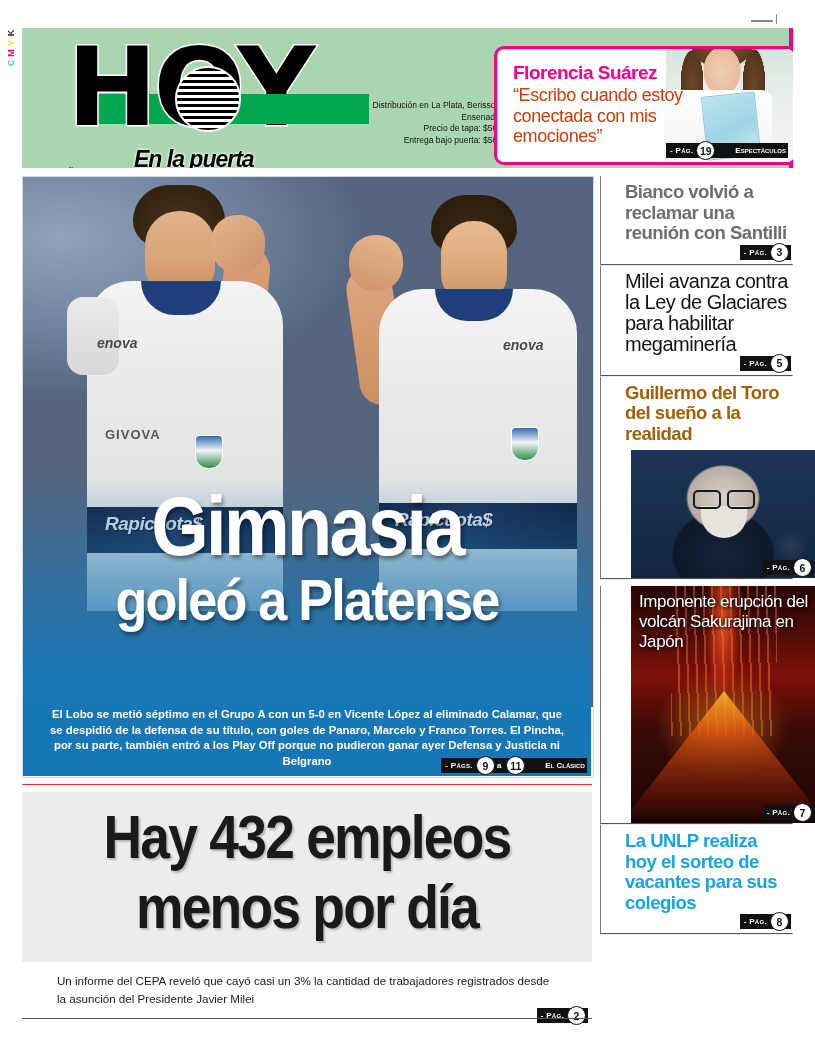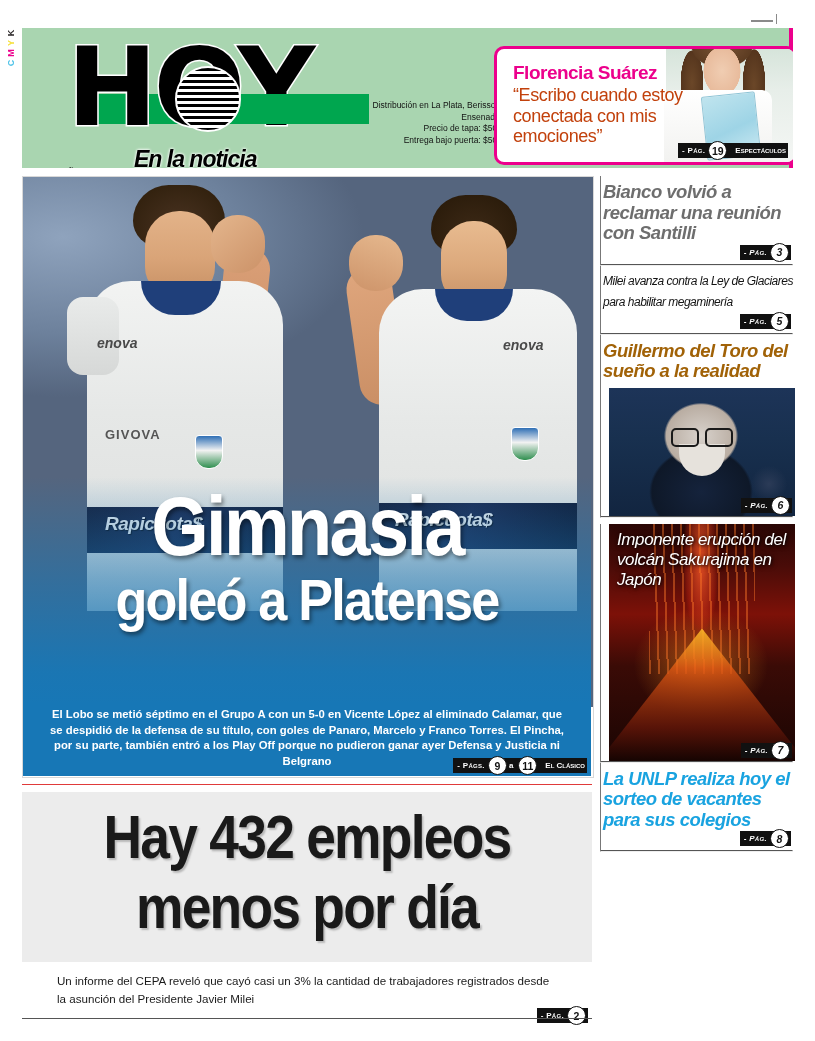--- a/index.html
+++ b/index.html
@@ -151,25 +151,25 @@
       text-shadow:2px 2px 2px rgba(0,0,0,.22);}
   #bottom-h1{top:14px;font-size:62px;line-height:62px;}
   #bottom-h2{top:84px;font-size:62px;line-height:62px;}
   #bottom-sub{position:absolute;left:35px;top:180px;width:500px;text-align:left;
       font-size:11.6px;line-height:18px;color:#1a1a1a;}
   #bottom-rule{position:absolute;left:0;top:226px;width:570px;height:0;border-top:1.5px solid #555;}
   #bottom-badge{position:absolute;right:4px;top:212px;}
 
   
   #rail{position:absolute;left:578px;top:148px;width:193px;height:850px;}
-  .rail-item{position:relative;border-left:1.5px solid #777;padding-left:2px;font-style:italic;}
+  .rail-item{position:relative;border-left:1.5px solid #777;padding-left:24px;}
   .rail-rule{border-top:1.5px solid #555;margin:0;}
   .rail-h{font-weight:bold;line-height:20.5px;letter-spacing:-.5px;}
   #rail-h1{font-size:18.5px;color:#6e6e6e;padding-top:6px;}
-  #rail-h2{font-size:12px;color:#141414;font-weight:normal;line-height:21px;padding-top:5px;}
+  #rail-h2{font-size:20px;color:#141414;font-weight:normal;line-height:21px;padding-top:5px;}
   #rail-h3{font-size:18.5px;color:#a16207;padding-top:6px;}
   #rail-h5{font-size:18.5px;color:#19a3e0;padding-top:6px;}
   .badge-row{position:relative;height:20px;}
 
   
   #gdt-photo{position:relative;width:186px;height:128px;margin:6px 0 0 6px;overflow:hidden;
       background:
         radial-gradient(ellipse 58px 52px at 92px 48px,#d8d2cc 0%,#b9ada2 60%,transparent 64%),
         radial-gradient(ellipse 70px 60px at 92px 104px,#15233c 0%,#0e1828 70%,transparent 74%),
         radial-gradient(circle 26px at 160px 96px,#2b3b57 0%,transparent 70%),
@@ -199,21 +199,21 @@
   #volc-badge{position:absolute;right:3px;bottom:3px;}
 
   
   .pbadge{display:inline-flex;align-items:center;height:15px;background:#111;
       padding:0 2px 0 4px;position:relative;}
   .pbadge .lbl{font-size:8px;font-weight:bold;color:#fff;letter-spacing:.3px;
       font-variant:small-caps;text-transform:none;}
   .pbadge .num{display:inline-flex;align-items:center;justify-content:center;
       width:17px;height:17px;border-radius:50%;background:#fff;border:1.5px solid #111;
       font-size:10.5px;font-weight:bold;color:#111;margin-left:3px;}
-  .pbadge .sect{font-size:8px;font-weight:bold;color:#fff;margin-left:8px;
+  .pbadge .sect{font-size:8px;font-weight:bold;color:#fff;margin-left:20px;
       font-variant:small-caps;}
   .pbadge .mid{font-size:8px;font-weight:bold;color:#fff;margin:0 2px;}
 </style>
 </head>
 <body>
 
 <div id="cmyk-marks">
   <span class="mk-k">K</span>
   <span class="mk-y">Y</span>
   <span class="mk-m">M</span>
@@ -226,21 +226,21 @@
   <div id="masthead">
     <div id="magenta-edge"></div>
 
     <div id="logo">
       <div id="logo-greenband2"></div>
       <div id="logo-greenband"></div>
       <div id="logo-y-bar"></div>
       <div class="hoy-text">HOY</div>
       <div id="logo-globe"></div>
     </div>
-    <div id="tagline">En la noticia</div>
+    <div id="tagline">En la puerta</div>
 
     <div id="masthead-meta">
       <div>Año XXXI • Nº 10457</div>
 
     </div>
 
     <div id="distrib">
       <div>Distribución en La Plata, Berisso y Ensenada.</div>
       <div>Precio de tapa: $500</div>
       <div>Entrega bajo puerta: $500</div>

